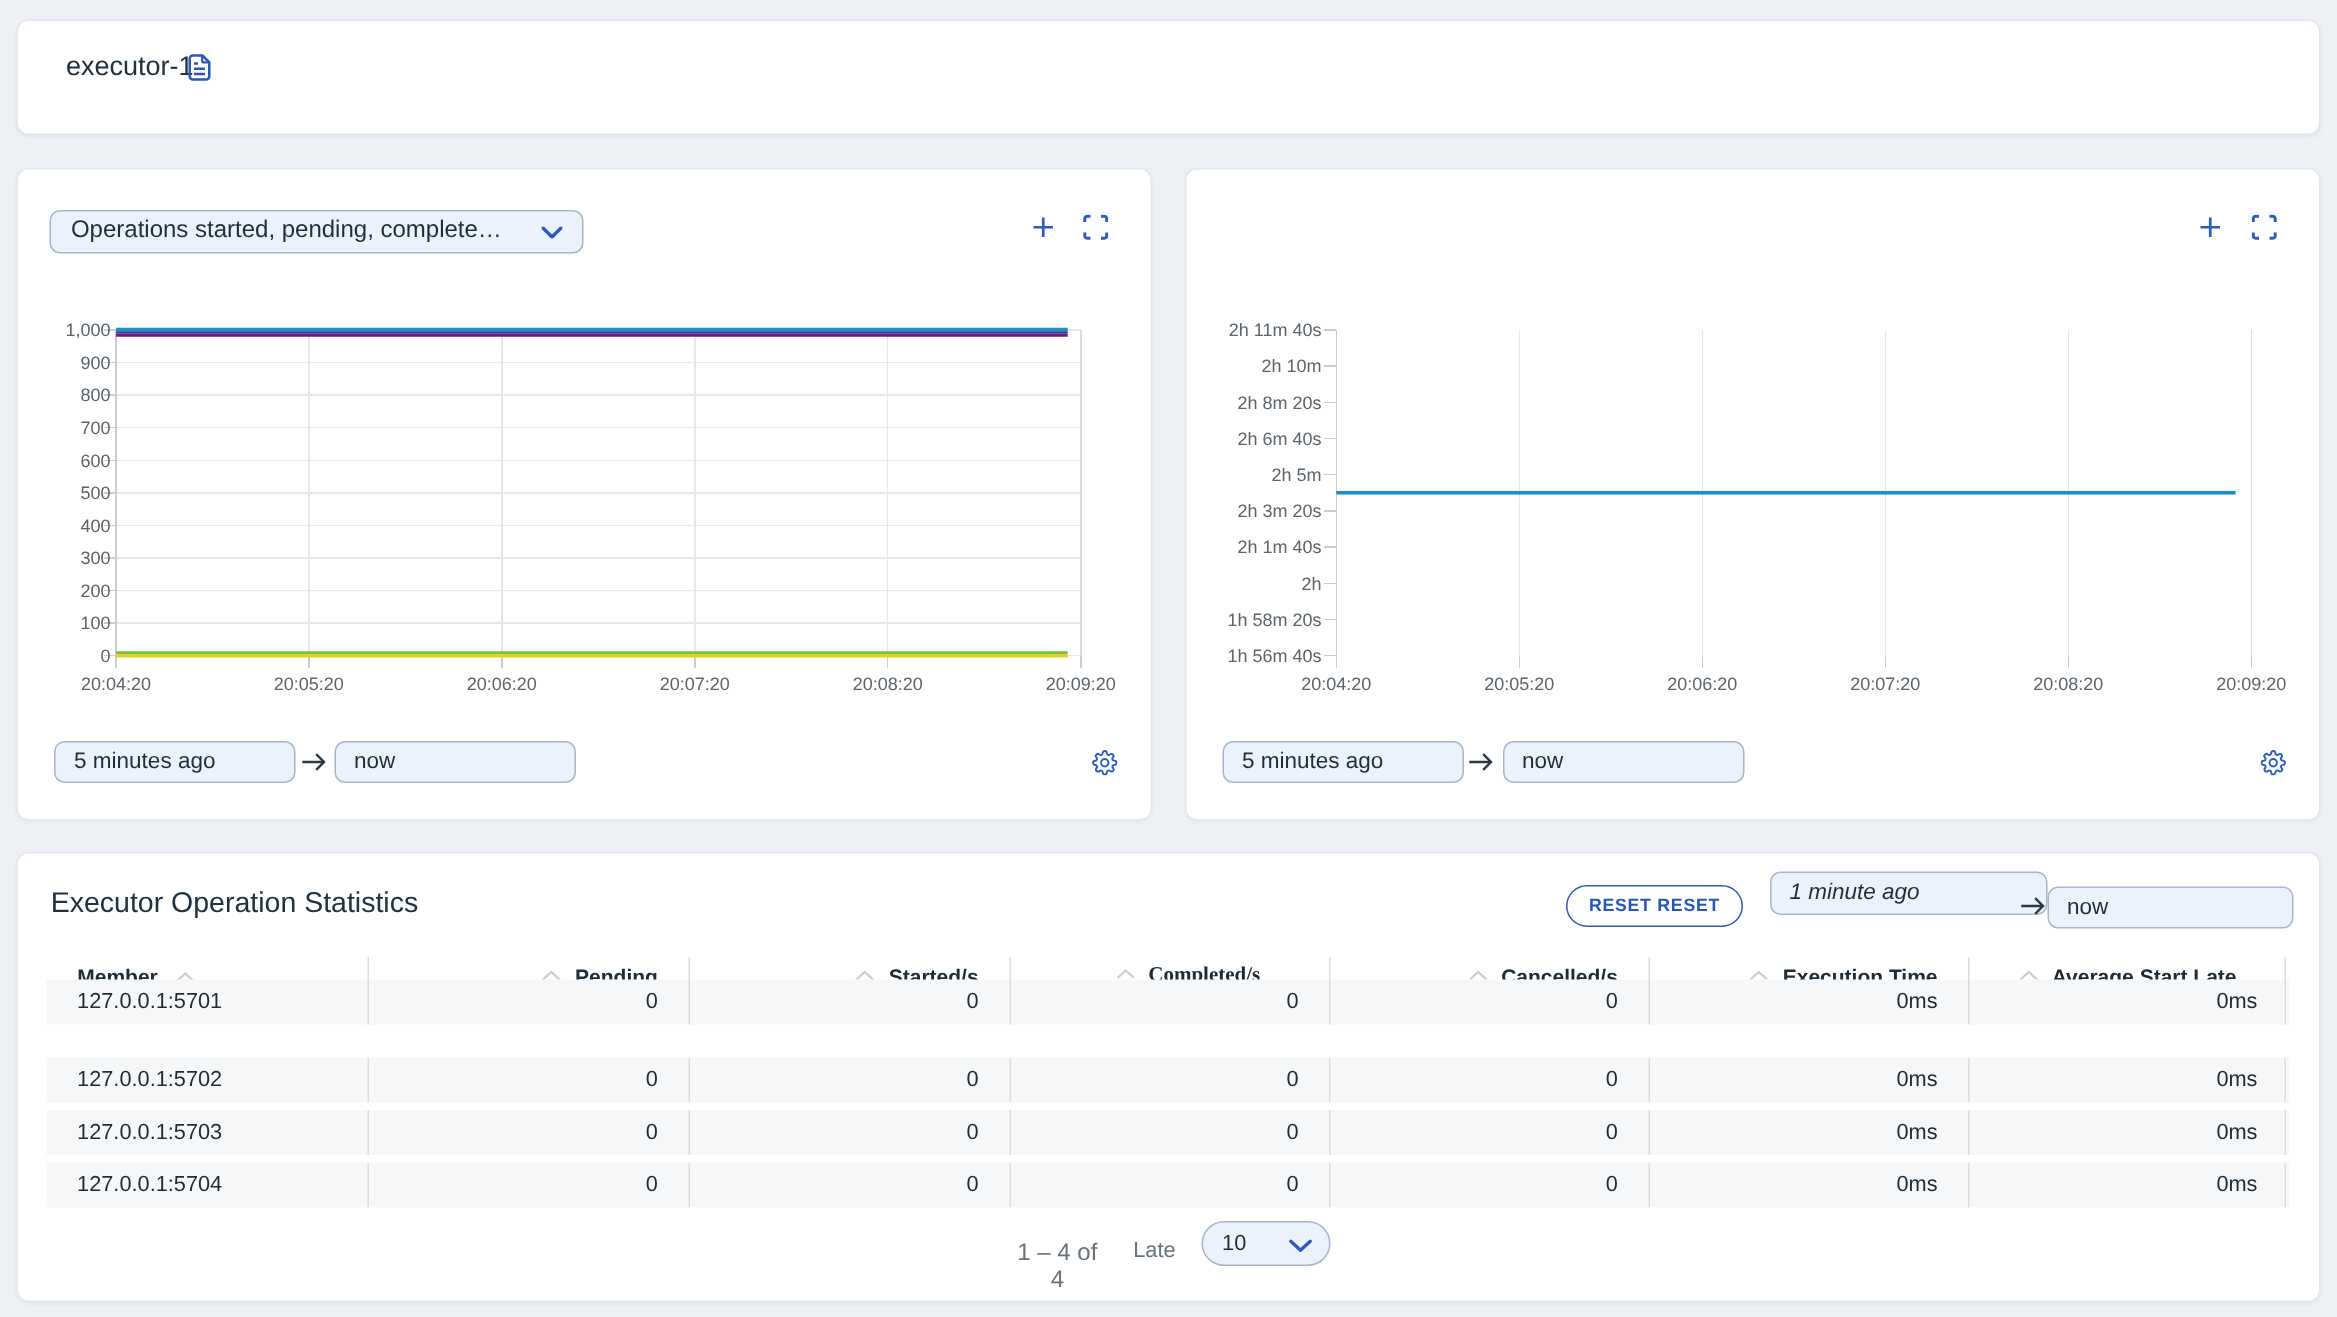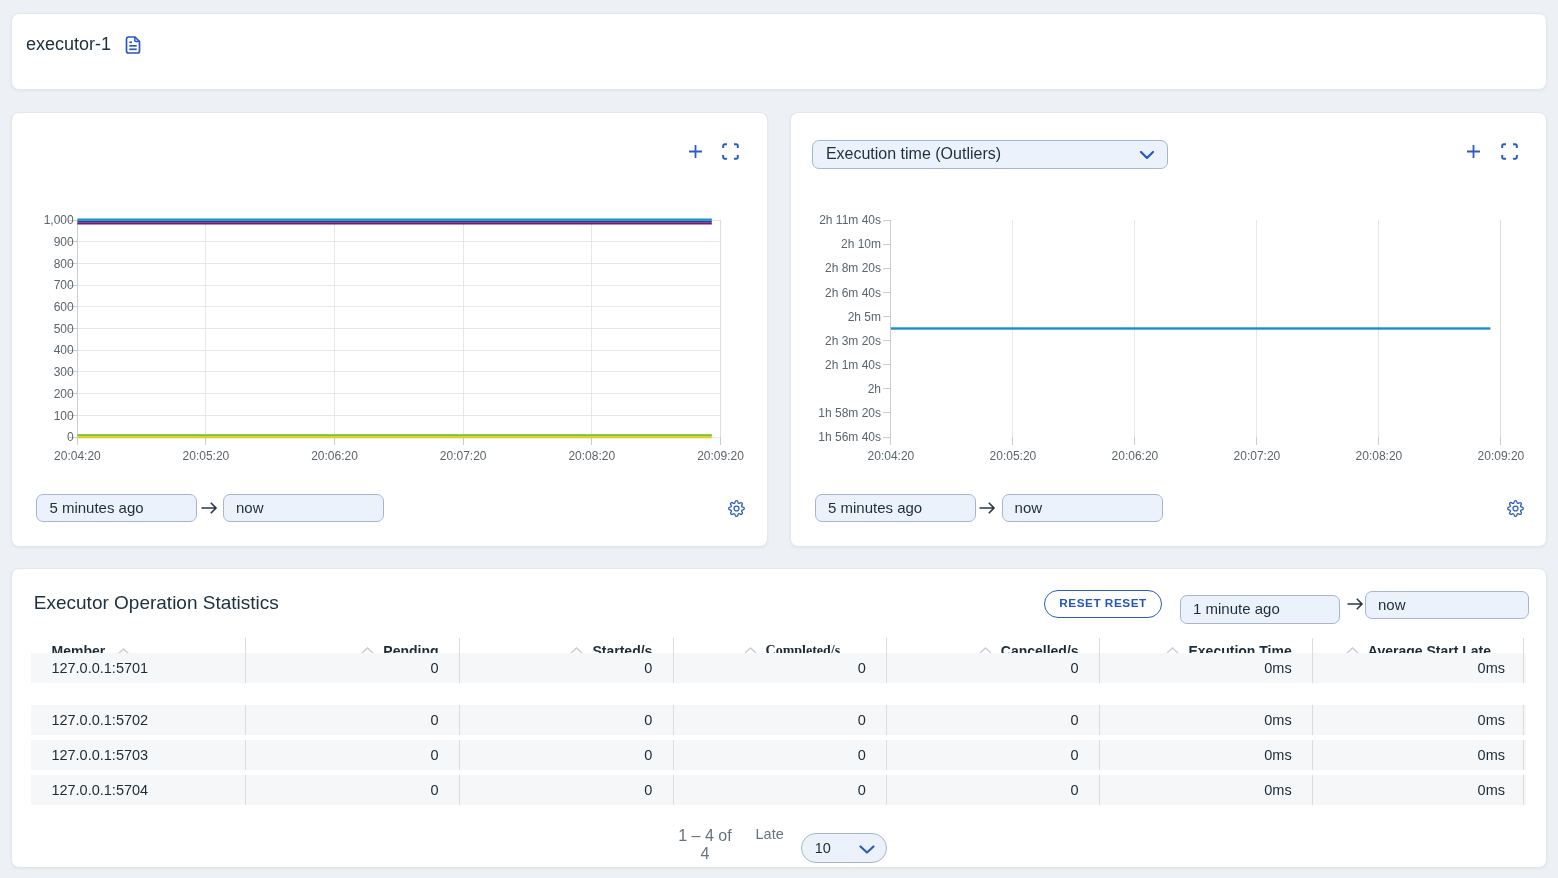--- a/index.html
+++ b/index.html
@@ -16,48 +16,53 @@
   .inp2 { left:211px; top:380.5px; width:161px; padding-left:12px; }
   .selpill svg.chev { position:absolute; right:13px; top:9.7px; }
   .icoplus { position:absolute; left:675.5px; top:30.3px; }
   .icofull { position:absolute; left:710.3px; top:29.5px; }
   .icogear { position:absolute; left:716.4px; top:387.2px; }
   .arrow { position:absolute; }
   .chartsvg { position:absolute; left:0; top:0; }
   
   #stats .h1 { position:absolute; left:21.8px; top:24px; font-size:19px; line-height:20px; color:#203240; }
   .resetbtn { position:absolute; left:1032px; top:21px; width:118px; height:27.5px; border:1.5px solid #2b5cc0; border-radius:14px; color:#2456bd; font-size:11.8px; font-weight:bold; letter-spacing:.5px; text-align:center; line-height:25px; background:#fff; }
-  .sinp1 { left:1168px; top:26px; width:160px; padding-left:12px; }
+  .sinp1 { left:1168px; top:12px; width:185px; padding-left:12px;font-style:italic; }
   .sinp2 { left:1353px; top:21.5px; width:163.5px; padding-left:12px; }
   .thead { position:absolute; left:18.9px; top:67.5px; width:1495.3px; height:28px; font-size:14px; font-weight:bold; color:#1d2b36; }
   .thead .hc { position:absolute; top:0; height:28px; line-height:28px; white-space:nowrap; }
   .vsep { position:absolute; width:1px; top:1px; height:26px; background:#d9dde1; }
   .row { position:absolute; left:18.9px; width:1495.3px; height:30px; background:#f6f7f8; font-size:14.5px; color:#1d2b36; }
   .row .c { position:absolute; top:0; height:30px; line-height:30px; white-space:nowrap; }
   .row .rs { position:absolute; width:1px; top:0; height:30px; background:#dcdcdc; }
   .pgtext { position:absolute; color:#67727b; font-size:16px; }
-  .rowspill { position:absolute; left:788.7px; top:264px; width:86.3px; height:29.7px; background:#ebf2fc; border:1px solid #a7b6cc; border-radius:15px; }
+  .rowspill { position:absolute; left:788.7px; top:245px; width:86.3px; height:29.7px; background:#ebf2fc; border:1px solid #a7b6cc; border-radius:15px; }
   .rowspill .v { position:absolute; left:13px; top:0; line-height:28px; font-size:14.5px; color:#1d2b36; }
   .sortup { display:inline-block; }
 </style>
 </head>
 <body>
 
 <div class="card" id="top-card">
-  <div class="title" style="left:14px; top:20.5px; font-size:18px; line-height:20px;">executor‑1</div>
+  <div class="title" style="left:32px; top:20.5px; font-size:18px; line-height:20px;">executor‑1</div>
   <svg style="position:absolute; left:113px; top:22.5px;" width="16" height="18" viewBox="0 0 16 18" fill="none">
     <path d="M1.5 3 a2 2 0 0 1 2-2 H10 L14.5 5.5 V15 a2 2 0 0 1 -2 2 H3.5 a2 2 0 0 1 -2-2 Z" stroke="#2b57bd" stroke-width="1.7"></path>
     <path d="M9.8 1.2 V4.6 a1 1 0 0 0 1 1 H14.2" stroke="#2b57bd" stroke-width="1.5"></path>
     <path d="M4.3 6.3 H7" stroke="#2b57bd" stroke-width="1.7"></path>
     <path d="M4.3 9.8 H11.7" stroke="#2b57bd" stroke-width="1.7"></path>
     <path d="M4.3 13.3 H11.7" stroke="#2b57bd" stroke-width="1.7"></path>
   </svg>
 </div>
 
 <div class="card" id="chart-l">
+  <div class="pill selpill">Operations started, pending, complete…
+    <svg class="chev" width="14" height="8" viewBox="0 0 14 8" fill="none">
+        <path d="M1 1 L7 7 L13 1" stroke="#2b57bd" stroke-width="2.2" stroke-linecap="round" stroke-linejoin="round"></path>
+      </svg>
+  </div>
   <svg class="icoplus" width="15" height="15" viewBox="0 0 15 15" fill="none">
       <path d="M7.5 1 V14 M1 7.5 H14" stroke="#2b5cc0" stroke-width="1.8"></path>
     </svg>
   <svg class="icofull" width="17" height="17" viewBox="0 0 17 17" fill="none">
     <path d="M1.2 5 V2.7 a1.5 1.5 0 0 1 1.5-1.5 H5 M12 1.2 h2.3 a1.5 1.5 0 0 1 1.5 1.5 V5 M15.8 12 v2.3 a1.5 1.5 0 0 1 -1.5 1.5 H12 M5 15.8 H2.7 a1.5 1.5 0 0 1 -1.5-1.5 V12" stroke="#2b5cc0" stroke-width="2"></path>
   </svg>
   <svg class="chartsvg" width="757" height="435" viewBox="0 0 757 435" id="svgl">
       <line x1="65.4" y1="107" x2="708.5" y2="107" stroke="#e7e7e7" stroke-width="1" shape-rendering="crispEdges"></line>
       <line x1="57.2" y1="107" x2="65.4" y2="107" stroke="#ccc" stroke-width="1" shape-rendering="crispEdges"></line>
       <line x1="65.4" y1="128.71" x2="708.5" y2="128.71" stroke="#e7e7e7" stroke-width="1" shape-rendering="crispEdges"></line>
@@ -119,25 +124,20 @@
   <div class="pill inp2">now</div>
   <svg class="arrow" style="left:187.8px; top:386.8px;" width="18" height="16" viewBox="0 0 18 16" fill="none">
       <path d="M1.5 8 H16 M10.8 2.8 L16 8 L10.8 13.2" stroke="#2b3840" stroke-width="1.6"></path>
     </svg>
   <svg class="icogear" width="17" height="17" viewBox="0 0 24 24" fill="none">
       <path d="M12 15.5A3.5 3.5 0 1 0 12 8.5a3.5 3.5 0 0 0 0 7z M19.4 15a1.65 1.65 0 0 0 .33 1.82l.06.06a2 2 0 1 1-2.83 2.83l-.06-.06a1.65 1.65 0 0 0-1.82-.33 1.65 1.65 0 0 0-1 1.51V21a2 2 0 1 1-4 0v-.09A1.65 1.65 0 0 0 9 19.4a1.65 1.65 0 0 0-1.82.33l-.06.06a2 2 0 1 1-2.83-2.83l.06-.06a1.65 1.65 0 0 0 .33-1.82 1.65 1.65 0 0 0-1.51-1H3a2 2 0 1 1 0-4h.09A1.65 1.65 0 0 0 4.6 9a1.65 1.65 0 0 0-.33-1.82l-.06-.06a2 2 0 1 1 2.83-2.83l.06.06a1.65 1.65 0 0 0 1.82.33H9a1.65 1.65 0 0 0 1-1.51V3a2 2 0 1 1 4 0v.09a1.65 1.65 0 0 0 1 1.51 1.65 1.65 0 0 0 1.82-.33l.06-.06a2 2 0 1 1 2.83 2.83l-.06.06a1.65 1.65 0 0 0-.33 1.82V9a1.65 1.65 0 0 0 1.51 1H21a2 2 0 1 1 0 4h-.09a1.65 1.65 0 0 0-1.51 1z" stroke="#2b5cc0" stroke-width="1.8"></path>
     </svg>
 </div>
 
 <div class="card" id="chart-r">
-  <div class="pill selpill">Execution time (Outliers)
-    <svg class="chev" width="14" height="8" viewBox="0 0 14 8" fill="none">
-        <path d="M1 1 L7 7 L13 1" stroke="#2b57bd" stroke-width="2.2" stroke-linecap="round" stroke-linejoin="round"></path>
-      </svg>
-  </div>
   <svg class="icoplus" width="15" height="15" viewBox="0 0 15 15" fill="none">
       <path d="M7.5 1 V14 M1 7.5 H14" stroke="#2b5cc0" stroke-width="1.8"></path>
     </svg>
   <svg class="icofull" width="17" height="17" viewBox="0 0 17 17" fill="none">
     <path d="M1.2 5 V2.7 a1.5 1.5 0 0 1 1.5-1.5 H5 M12 1.2 h2.3 a1.5 1.5 0 0 1 1.5 1.5 V5 M15.8 12 v2.3 a1.5 1.5 0 0 1 -1.5 1.5 H12 M5 15.8 H2.7 a1.5 1.5 0 0 1 -1.5-1.5 V12" stroke="#2b5cc0" stroke-width="2"></path>
   </svg>
   <svg class="chartsvg" width="757" height="435" viewBox="0 0 757 435" id="svgr">
       <line x1="91.7" y1="107" x2="99.9" y2="107" stroke="#ccc" stroke-width="1" shape-rendering="crispEdges"></line>
       <line x1="91.7" y1="131.12222222222223" x2="99.9" y2="131.12222222222223" stroke="#ccc" stroke-width="1" shape-rendering="crispEdges"></line>
       <line x1="91.7" y1="155.24444444444444" x2="99.9" y2="155.24444444444444" stroke="#ccc" stroke-width="1" shape-rendering="crispEdges"></line>

